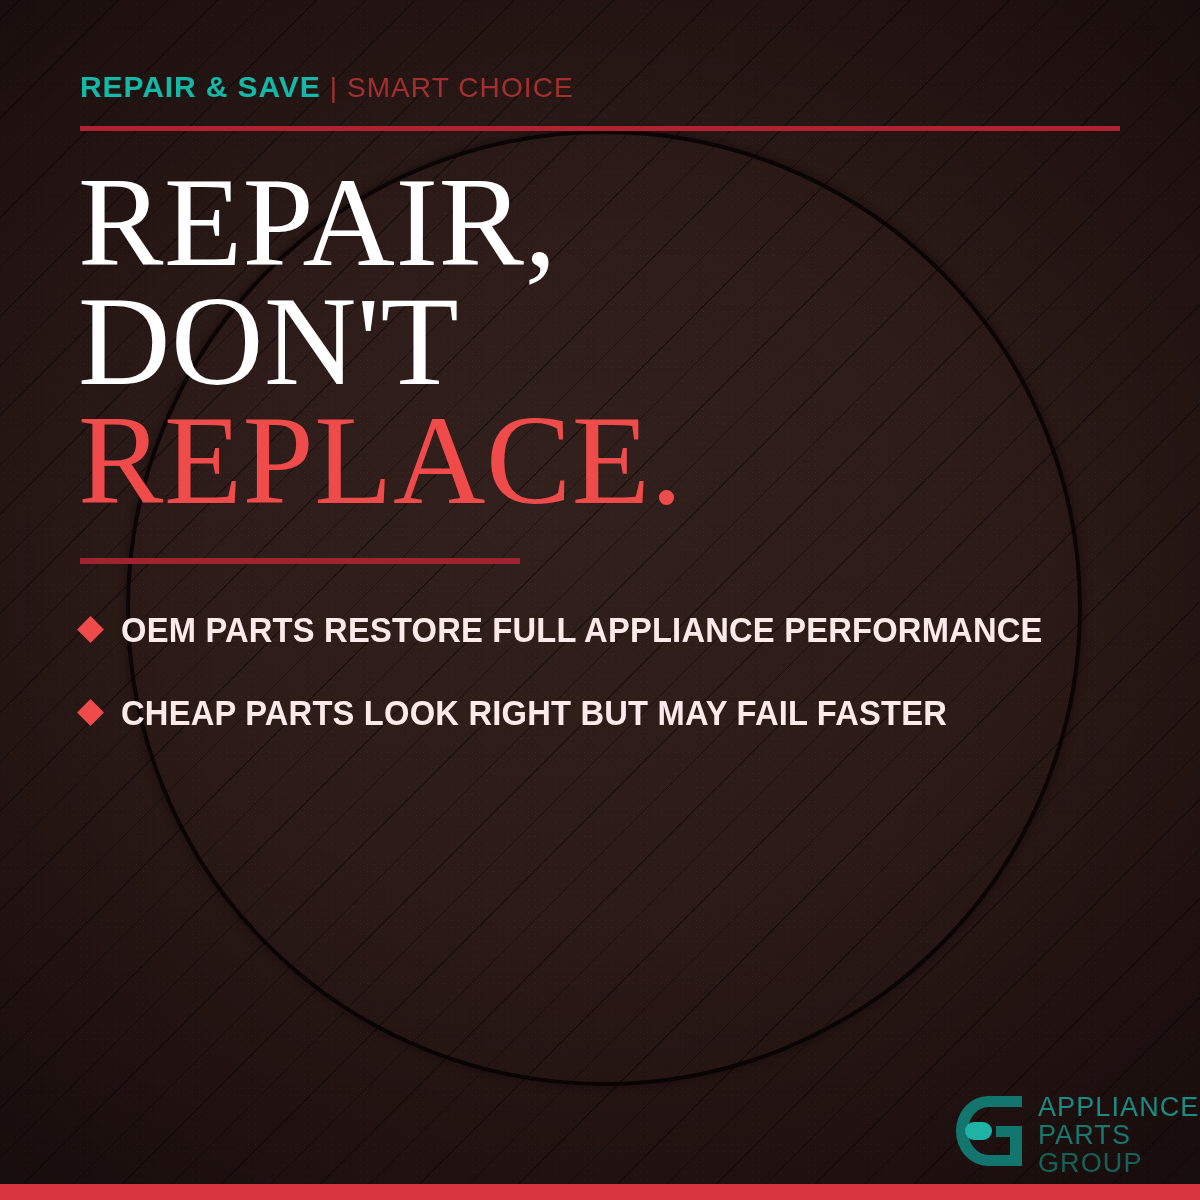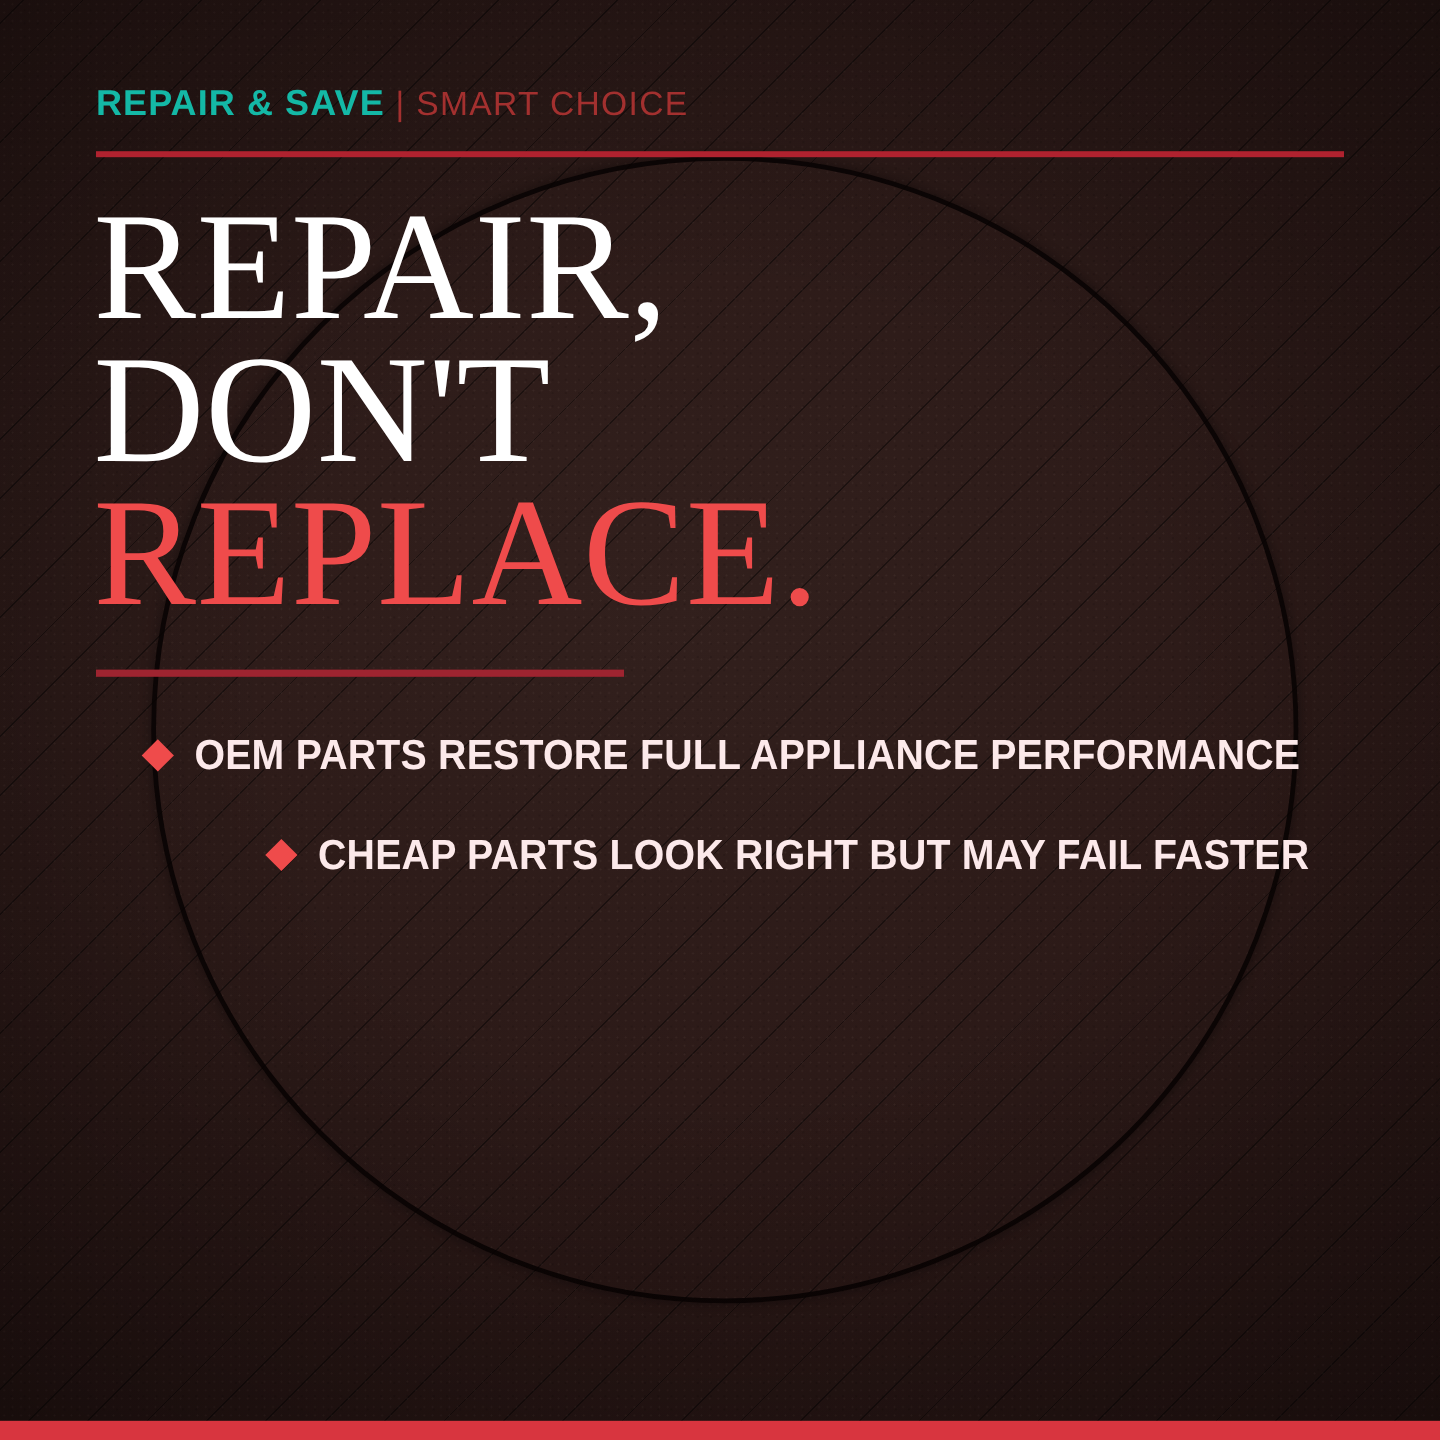--- a/index.html
+++ b/index.html
@@ -134,21 +134,20 @@
   .bullets {
     position: absolute;
     left: 78px;
     top: 588px;
     width: 1070px;
   }
   .bullet-row {
     display: flex;
     align-items: center;
     height: 83px;
-    justify-content: flex-end;
   }
   .bullet-diamond {
     flex: 0 0 auto;
     width: 19px;
     height: 19px;
     background: #ef4b4b;
     transform: rotate(45deg);
     margin-right: 21px;
     margin-left: 3px;
   }
@@ -238,17 +237,29 @@
 
       <div class="bullet-row">
         <span class="bullet-diamond"></span>
         <span class="bullet-text">CHEAP PARTS LOOK RIGHT BUT MAY FAIL FASTER</span>
       </div>
 
 
 
     </div>
 
+    <div class="logo">
+      <svg class="logo-mark" viewBox="0 0 74 78">
+        <path d="M70 4 H36 A32 35 0 0 0 36 74 H70 V34 H44 V45 H58 V63 H37 A21 24 0 0 1 37 15 H70 Z" fill="#12766e"></path>
+        <path d="M31 30 A9 9 0 0 1 31 48 Z" fill="#1fb3a6"></path>
+        <path d="M22 30 H31 V48 H22 A9 9 0 0 1 22 30 Z" fill="#1fb3a6"></path>
+      </svg>
+      <div class="logo-words">
+        <span class="logo-word lw-1">APPLIANCE</span>
+        <span class="logo-word lw-2">PARTS</span>
+        <span class="logo-word lw-3">GROUP</span>
+      </div>
+    </div>
 
     <div class="bottom-bar"></div>
 
   </div>
 </div>
 
 </body></html>

